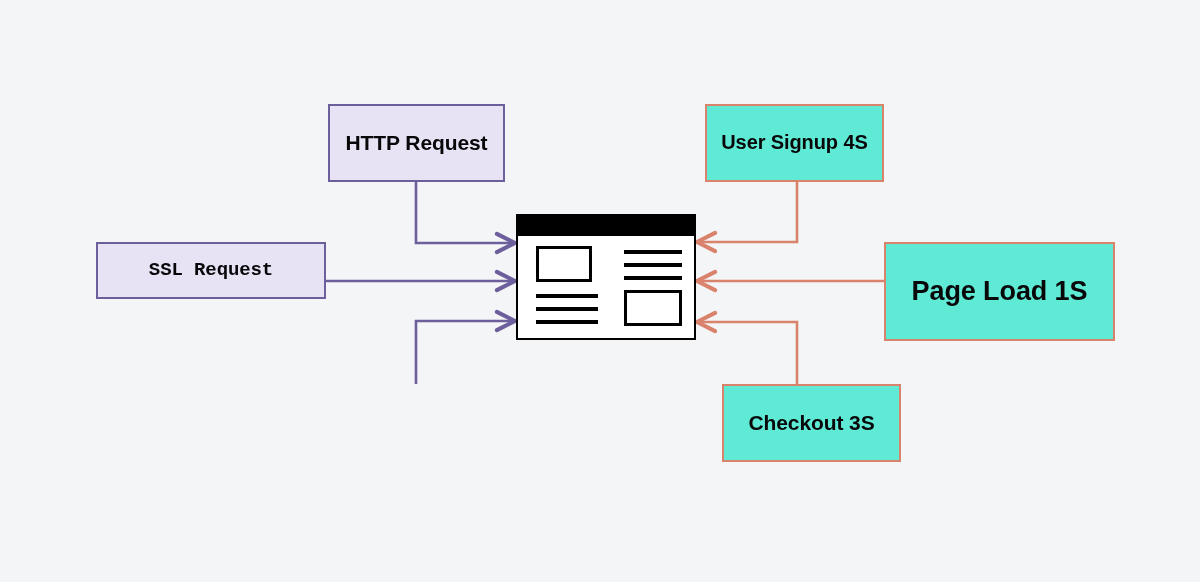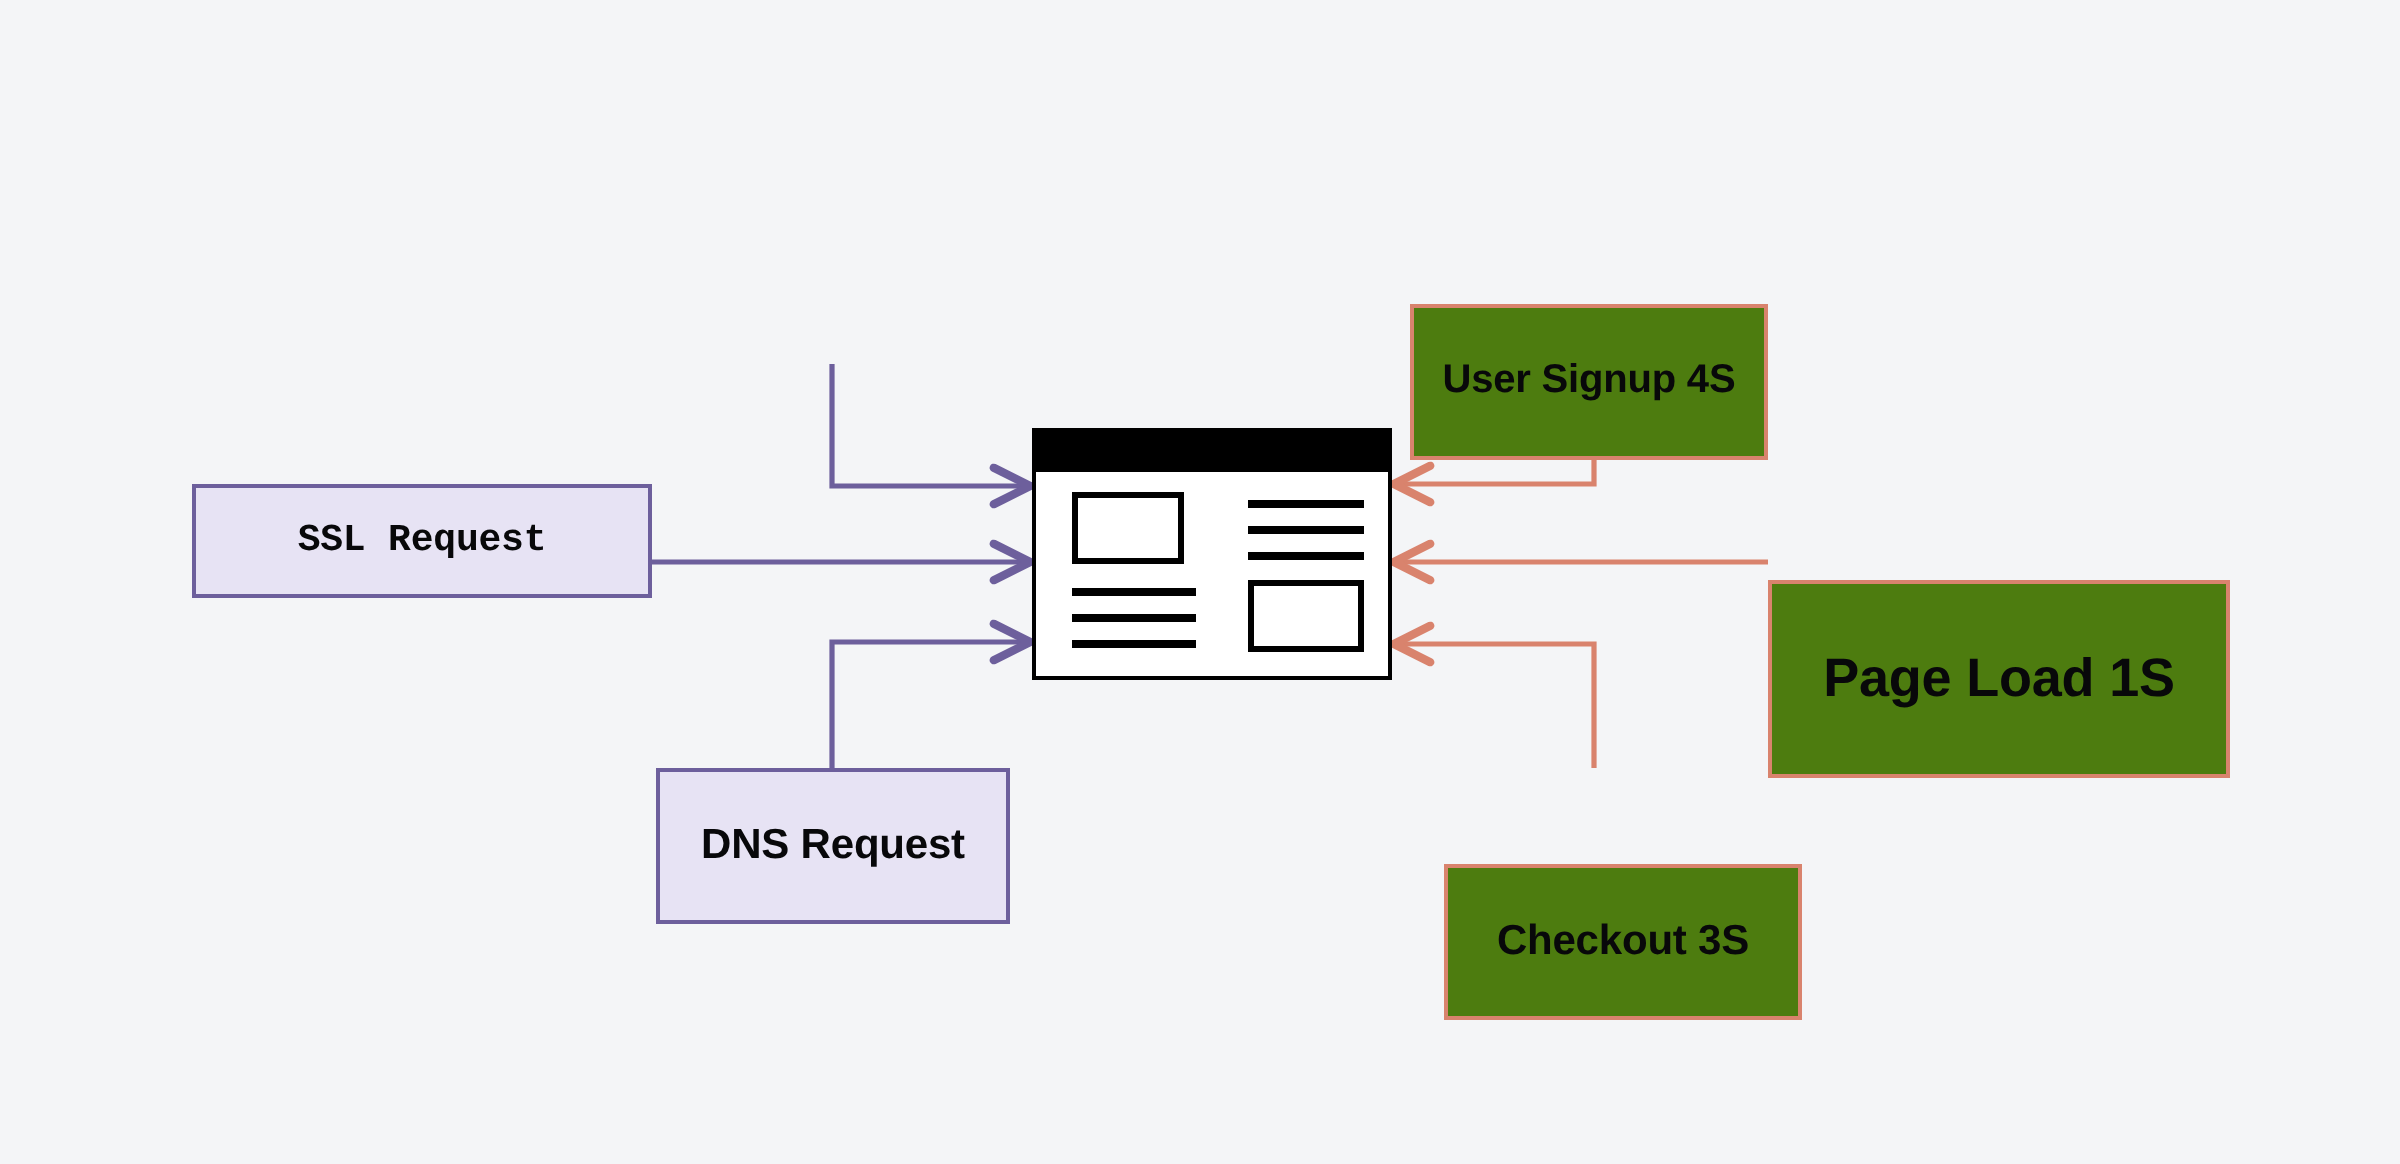--- a/index.html
+++ b/index.html
@@ -36,23 +36,22 @@
     font-weight: bold;
     color: #08080a;
     line-height: 1.18;
     letter-spacing: -0.1px;
   }
   .node.purple {
     background: #e7e3f4;
     border: 2px solid #6d5f9c;
   }
   .node.red {
-    background: #4d7c0f;
+    background: #5eead4;
     border: 2px solid #d9836d;
-    margin-top: 48px;
   }
   .node-label {
     display: block;
     padding: 0 6px;
   }
   
   #node-http      { left: 328px; top: 104px;  width: 177px; height: 78px;  font-size: 21px; }
   #node-ssl       { left: 96px;  top: 242px;  width: 230px; height: 57px;  font-size: 19px; font-family: Liberation Mono, monospace; }
   #node-dns       { left: 328px; top: 384px;  width: 177px; height: 78px;  font-size: 21px; }
   #node-signup    { left: 705px; top: 104px;  width: 179px; height: 78px;  font-size: 20px; }
@@ -127,30 +126,30 @@
 
     <path d="M416,384 L416,321 L513,321" fill="none" stroke="#6d5f9c" stroke-width="2.6" marker-end="url(#arrow-purple)"></path>
 
     <path d="M797,182 L797,242 L699,242" fill="none" stroke="#d9836d" stroke-width="2.6" marker-end="url(#arrow-red)"></path>
 
     <path d="M884,281 L699,281" fill="none" stroke="#d9836d" stroke-width="2.6" marker-end="url(#arrow-red)"></path>
 
     <path d="M797,384 L797,322 L699,322" fill="none" stroke="#d9836d" stroke-width="2.6" marker-end="url(#arrow-red)"></path>
   </svg>
 
+  <div class="node purple" id="node-http">
+    <span class="node-label">HTTP Request</span>
+  </div>
 
   <div class="node purple" id="node-ssl">
     <span class="node-label">
       <span>SSL Request</span><br>
     </span>
   </div>
 
-  <div class="node purple" id="node-dns">
-    <span class="node-label">DNS Request</span>
-  </div>
 
   <div class="node red" id="node-signup">
     <span class="node-label">User Signup 4S</span>
   </div>
 
   <div class="node red" id="node-pageload">
     <span class="node-label">Page Load 1S</span>
   </div>
 
   <div class="node red" id="node-checkout">

